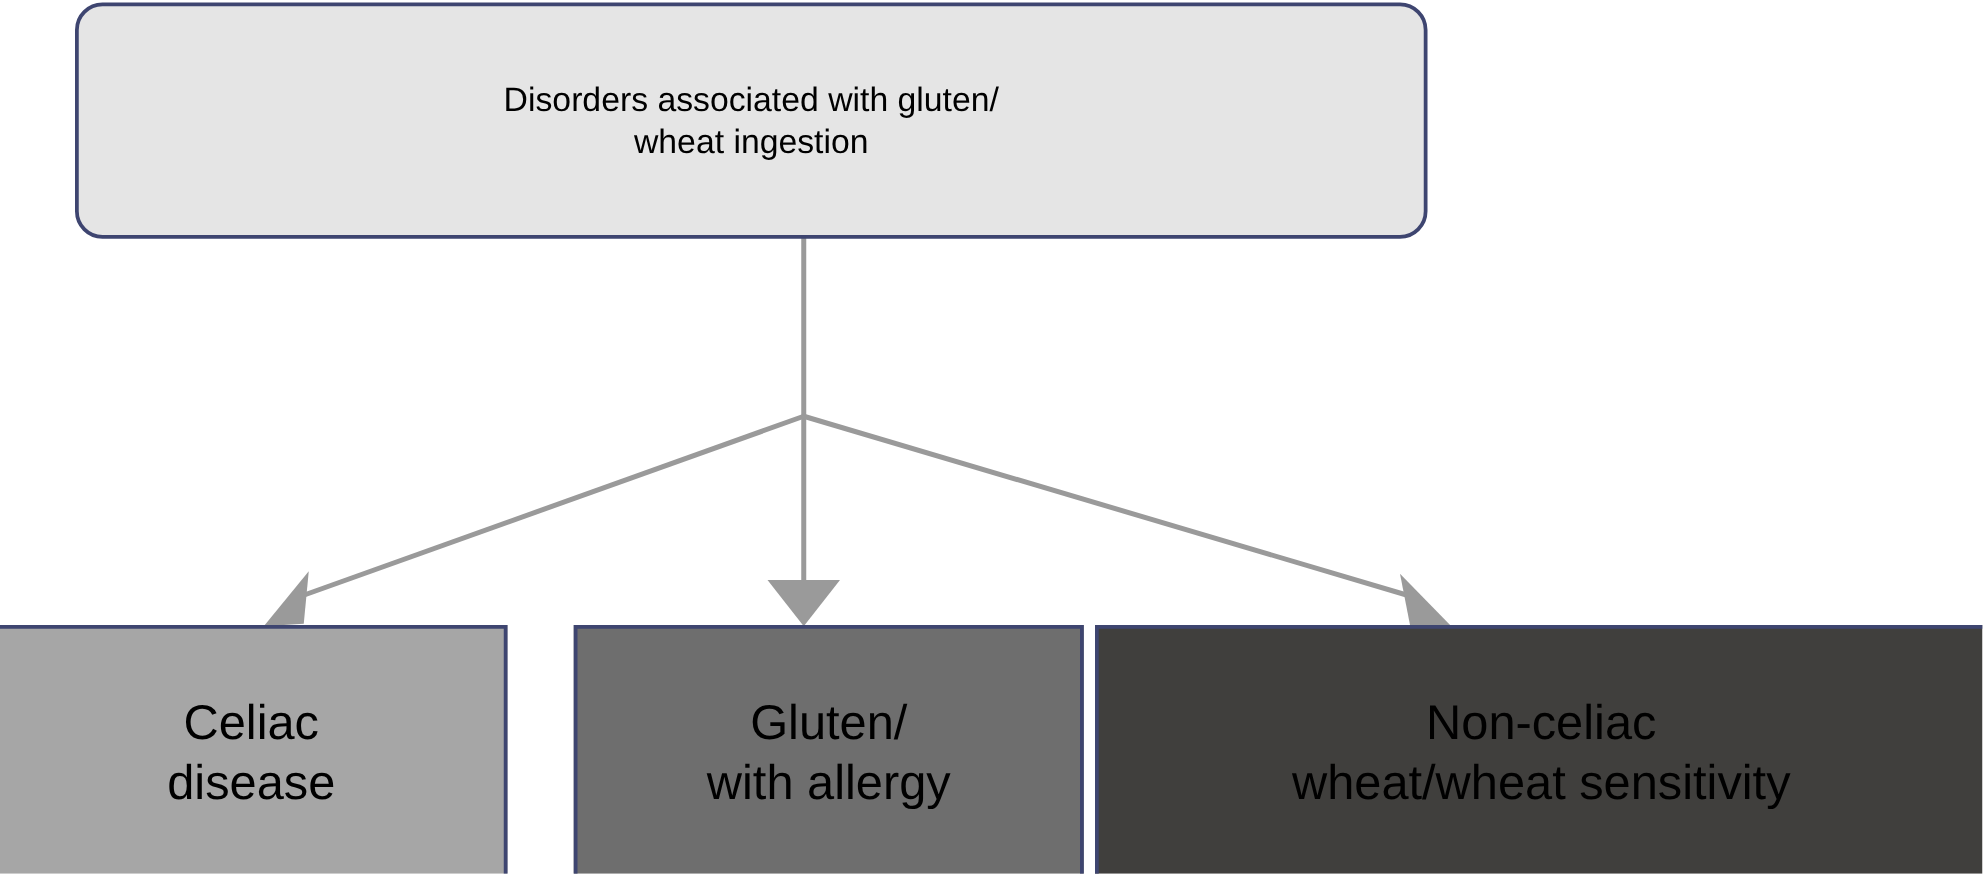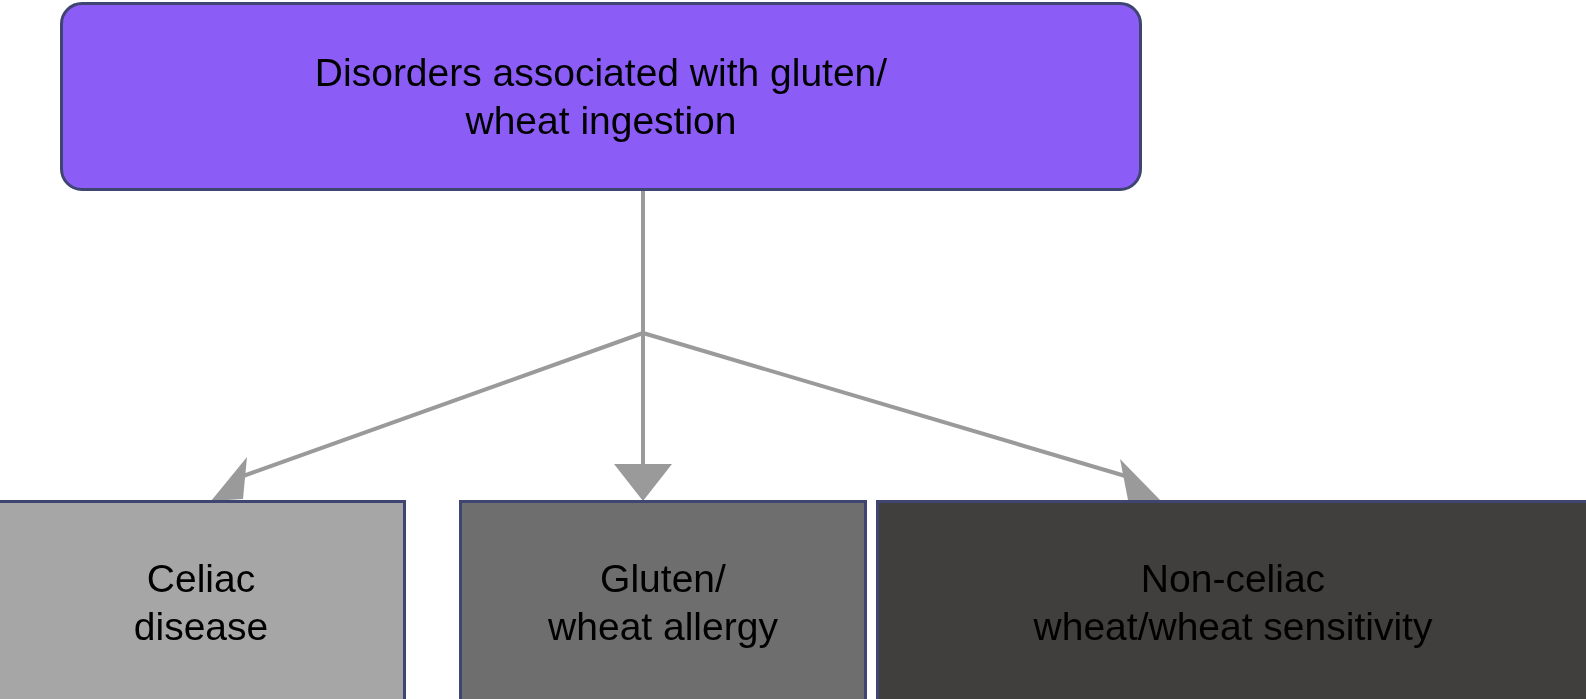--- a/index.html
+++ b/index.html
@@ -30,24 +30,24 @@
     white-space: pre-line;
     z-index: 3;
   }
 
   
   #node-root {
     left: 60px;
     top: 2px;
     width: 1082px;
     height: 189px;
-    background: #8b5cf6;
+    background: #e5e5e5;
     border: 3px solid #3e4570;
     border-radius: 22px;
-    font-size: 39px;
+    font-size: 27px;
   }
 
   
   #node-celiac {
     left: -4px;
     top: 500px;
     width: 410px;
     height: 205px;
     background: #a6a6a6;
     border: 3px solid #3e4570;
@@ -105,21 +105,21 @@
 wheat ingestion</span>
   </div>
 
   <div class="node" id="node-celiac">
     <span>Celiac
 disease</span>
   </div>
 
   <div class="node" id="node-allergy">
     <span>Gluten/
-wheat allergy</span>
+with allergy</span>
   </div>
 
   <div class="node" id="node-ncgs">
     <span>Non-celiac
 wheat/wheat sensitivity</span>
   </div>
 
 </div>
 
 </body></html>

